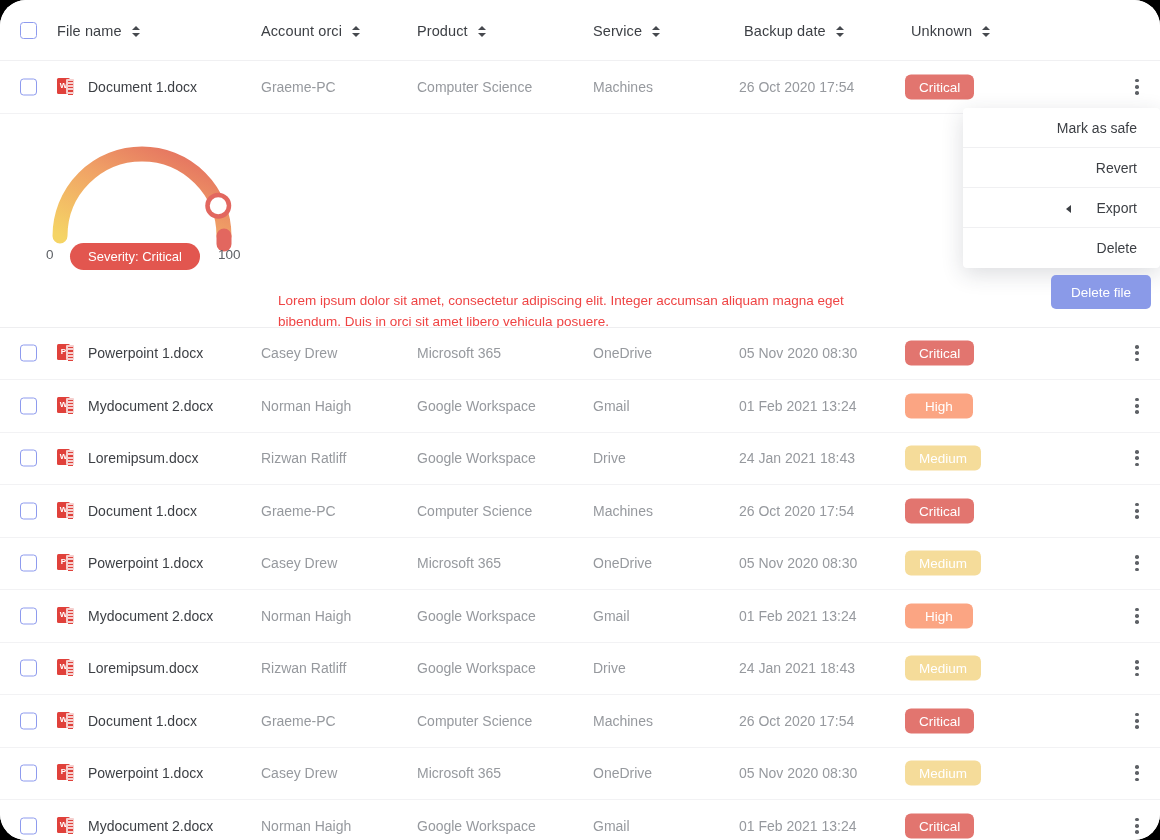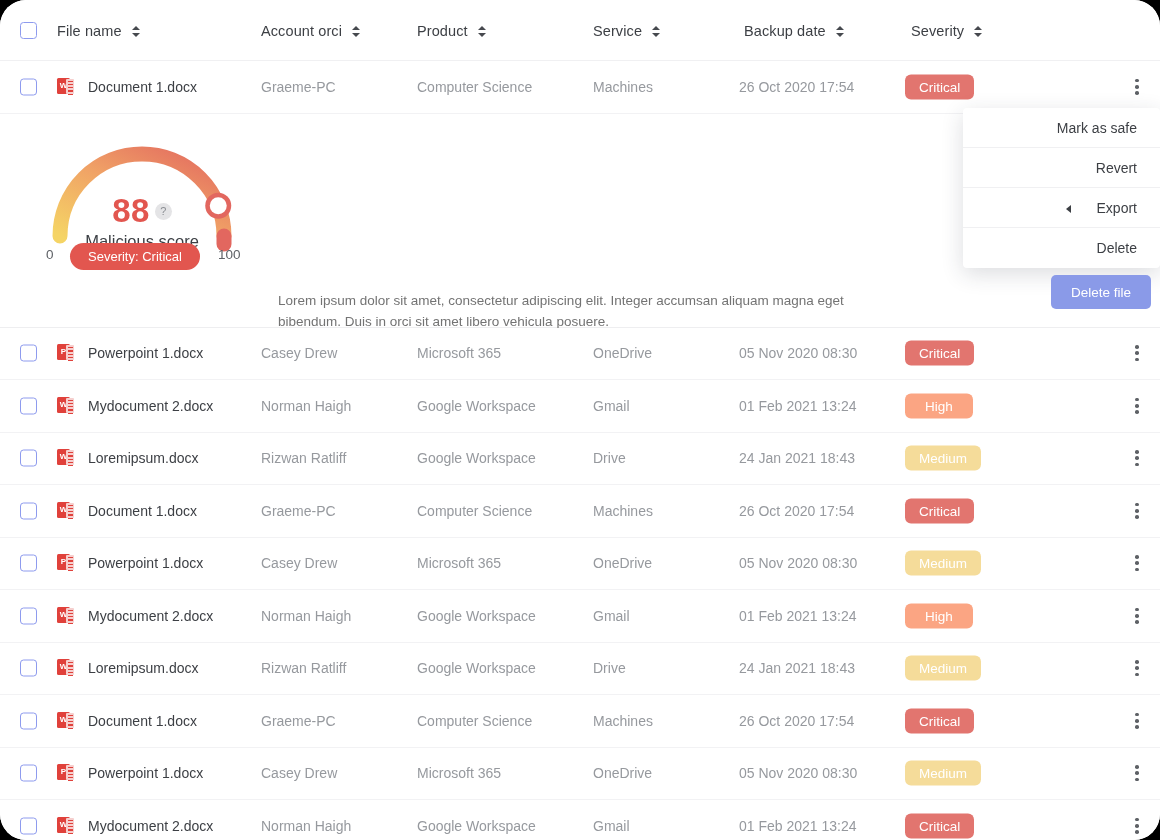--- a/index.html
+++ b/index.html
@@ -206,21 +206,21 @@
     left: 278px; top: 152px;
     font-size: 16.5px; font-weight: bold;
     color: #3c3f44;
   }
   .ddesc {
     position: absolute;
     left: 278px; top: 176px;
     width: 590px;
     font-size: 13.5px;
     line-height: 21px;
-    color: #737373;
+    color: #ef4444;
   }
   .drow { position: absolute; left: 278px; font-size: 13.5px; }
   .drow .k { position: absolute; left: 0; font-weight: bold; color: #3c3f44; white-space: nowrap; }
   .drow .v { position: absolute; left: 166px; color: #9a9da2; white-space: nowrap; }
 
   .msicon {
     display: inline-block;
     width: 11px; height: 13px;
     background: #b4b7bb;
     border-radius: 2px 5px 5px 2px;
@@ -280,21 +280,21 @@
 <div class="card">
 
   <div class="thead">
     <div class="cbox" style="left:20px;top:22px;"></div>
     <div id="header-cols">
         <div class="th" style="left: 57px;"><span>File name</span><span class="sorter"></span></div>
         <div class="th" style="left: 261px;"><span>Account orci</span><span class="sorter"></span></div>
         <div class="th" style="left: 417px;"><span>Product</span><span class="sorter"></span></div>
         <div class="th" style="left: 593px;"><span>Service</span><span class="sorter"></span></div>
         <div class="th" style="left: 744px;"><span>Backup date</span><span class="sorter"></span></div>
-        <div class="th" style="left: 911px;"><span>Severity</span><span class="sorter"></span></div>
+        <div class="th" style="left: 911px;"><span>Unknown</span><span class="sorter"></span></div>
       </div>
   </div>
 
   <div class="rows" id="rows">
       <div class="row">
         <div class="cbox" style="left: 20px; top: 50%; transform: translateY(-50%);"></div>
         <div class="ficon" style="left: 57px;">
           <div class="sq">W</div>
           <div class="pg">
             <i></i>
@@ -324,24 +324,20 @@
         <stop offset="0%" stop-color="#f5d465"></stop>
         <stop offset="50%" stop-color="#f0a266"></stop>
         <stop offset="100%" stop-color="#e2675f"></stop>
       </linearGradient>
     </defs>
     <path d="M 22 112 A 82 82 0 0 1 186 112" fill="none" stroke="url(#gg)" stroke-width="15" stroke-linecap="round"></path>
     <path d="M 186 112 L 186 120" fill="none" stroke="#e2675f" stroke-width="15" stroke-linecap="round"></path>
     <circle cx="180.24167184283664" cy="81.8137866798564" r="13" fill="#e2675f"></circle>
     <circle cx="180.24167184283664" cy="81.8137866798564" r="8.5" fill="#ffffff"></circle>
   </svg>
-          <div class="score">
-            <div><span class="num">88</span><span class="q">?</span></div>
-            <div class="lbl">Malicious score</div>
-          </div>
           <div class="scalemin">0</div>
           <div class="scalemax">100</div>
           <div class="sevpill">Severity: Critical</div>
         </div>
         <div class="ddesc">Lorem ipsum dolor sit amet, consectetur adipiscing elit. Integer accumsan aliquam magna eget bibendum. Duis in orci sit amet libero vehicula posuere.</div>
         <div class="drow" style="top: 230px;">
           <span class="k">Threat name</span>
           <span class="v">Unknown.downloader.netCat</span>
         </div>
         <div class="drow" style="top: 259px;">

